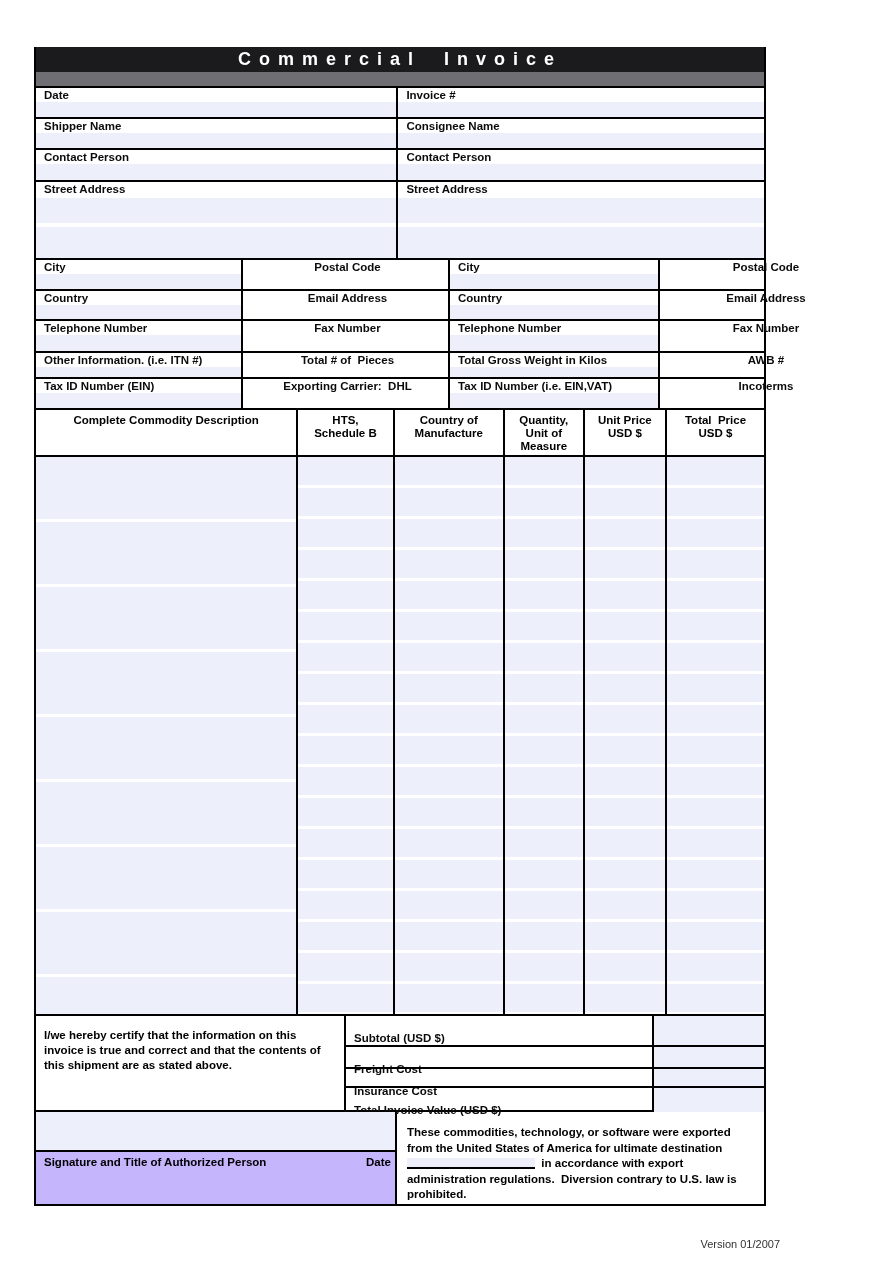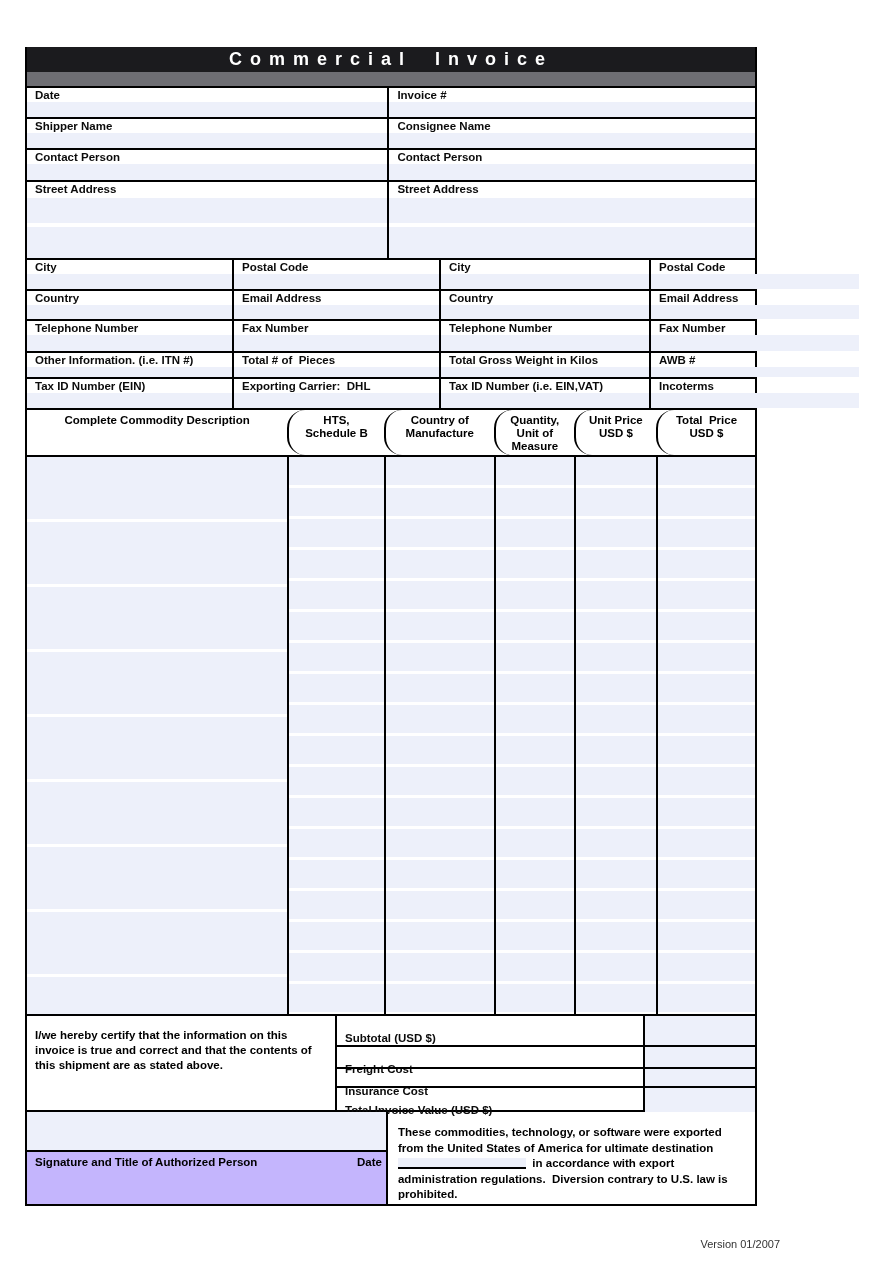--- a/index.html
+++ b/index.html
@@ -4,49 +4,49 @@
 <style>
   * { box-sizing: border-box; margin: 0; padding: 0; }
   html,body { background:#fff; }
   body {
     width: 882px; height: 1284px;
     font-family: "Liberation Sans", sans-serif;
   }
   .page { position: relative; width: 882px; height: 1284px; background:#fff; overflow:hidden; }
 
   .form {
-    position:absolute; left:25px; top:47px; width:732px;
+    position:absolute; left:34px; top:47px; width:732px;
     border-left:2px solid var(--border); border-right:2px solid var(--border);
   }
 
   .title-bar { height:25px; background:var(--dark); display:flex; align-items:center; justify-content:center; }
   .title-text { color:#fff; font-weight:bold; font-size:18px; letter-spacing:8px; word-spacing:10px; white-space:nowrap; }
   .gray-band { height:14px; background:var(--gray); }
 
   .row { display:flex; border-top:2px solid var(--border); }
   .h31{height:31px} .h32{height:32px} .h30{height:30px} .h78{height:78px} .h26{height:26px}
   .lhalf { width:412px; display:flex; }
   .rhalf { width:420px; display:flex; border-left:2px solid var(--border); }
   .w210{width:210px} .w202{width:202px} .w216{width:216px} .w204{width:204px}
-  .sub { border-left:2px solid var(--border); }
+  .sub { border-left:2px solid var(--border);align-items:center; }
 
   .field { flex:1; display:flex; flex-direction:column; min-width:0; }
   .flabel {
     height:14px; flex:none; font-size:11.5px; font-weight:bold; color:#0b0b0b;
     padding:1px 4px 0 8px; line-height:13px; white-space:pre-wrap; overflow:hidden;
   }
   .finput { background:var(--blue); flex:1; }
   .street .fin1 { flex:none; height:25px; background:var(--blue); }
   .street .fgap { flex:none; height:4px; background:#fff; }
   .street .fin2 { flex:1; background:var(--blue); }
   .street .flabel { height:16px; }
 
   .thead { display:flex; height:49px; border-top:2px solid var(--border); border-bottom:2px solid var(--border); background:#fff; }
   .th { display:flex; flex-direction:column; align-items:center; padding-top:4px; font-size:11.5px; font-weight:bold; line-height:13px; white-space:pre-wrap; text-align:center; }
-  .th + .th { border-left:2px solid var(--border);border-radius:18px; }
+  .th + .th { border-left:2px solid var(--border); }
   .cw-desc{width:298px} .cw-hts{width:110px} .cw-ctry{width:126px} .cw-qty{width:91px} .cw-unit{width:94px} .cw-total{width:113px}
 
   .tbody { display:flex; height:557px; background:#fff; }
   .tb { height:100%; }
   .tb + .tb { border-left:2px solid var(--border); }
   .tb-desc { background: repeating-linear-gradient(to bottom, var(--blue) 0 62px, #fff 62px 65px); }
   .tb-std  { background: repeating-linear-gradient(to bottom, var(--blue) 0 28px, #fff 28px 31px); }
 
   .bottom1 { display:flex; height:96px; border-top:2px solid var(--border); }
   .cert {

